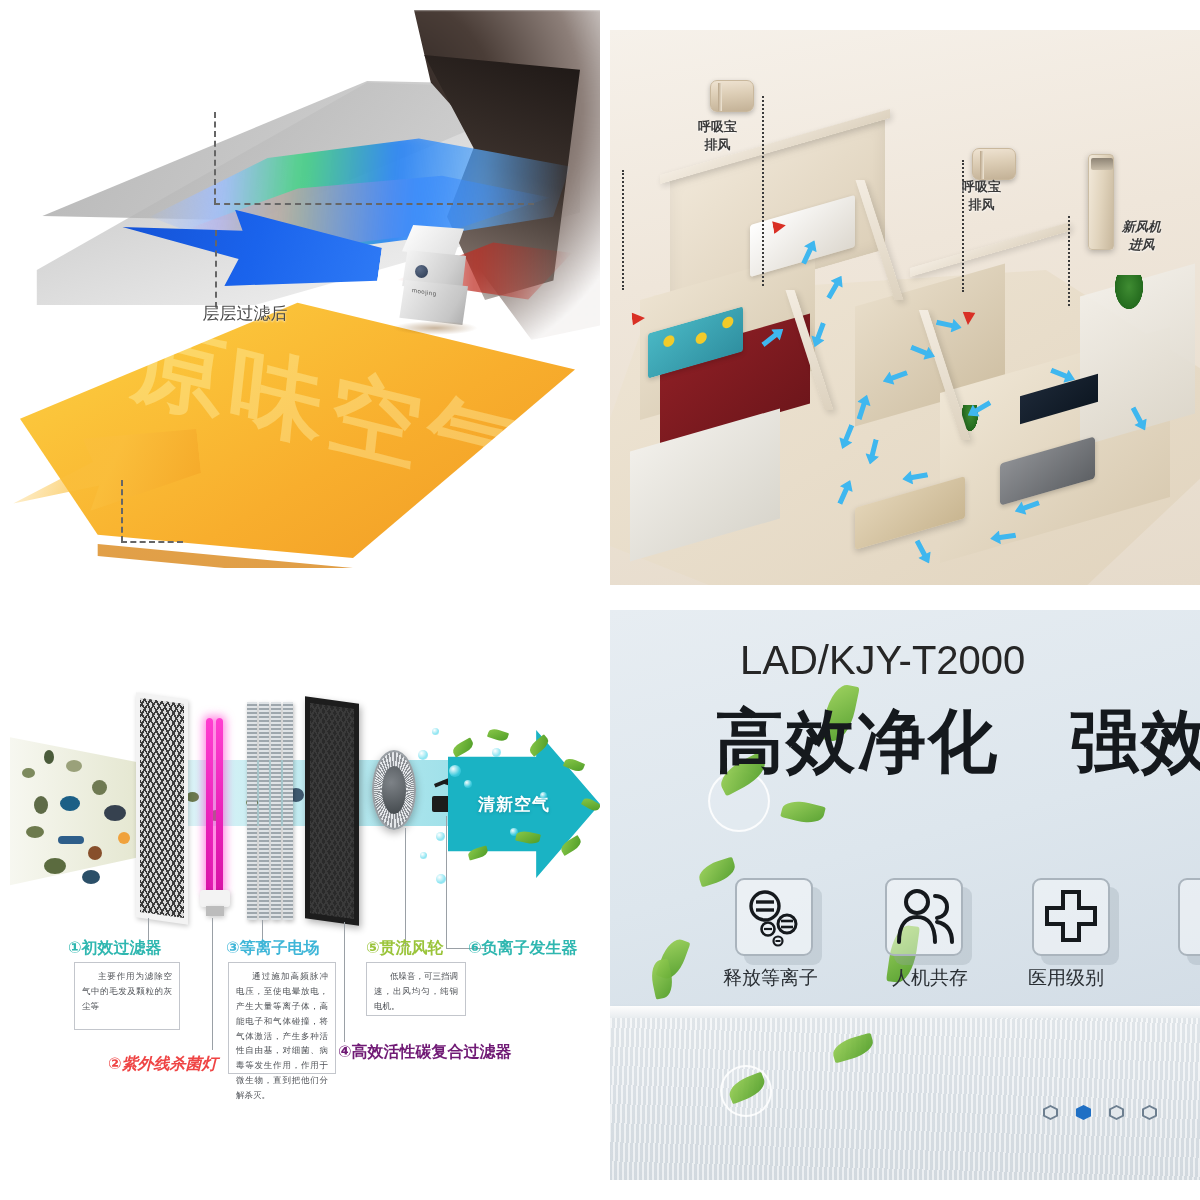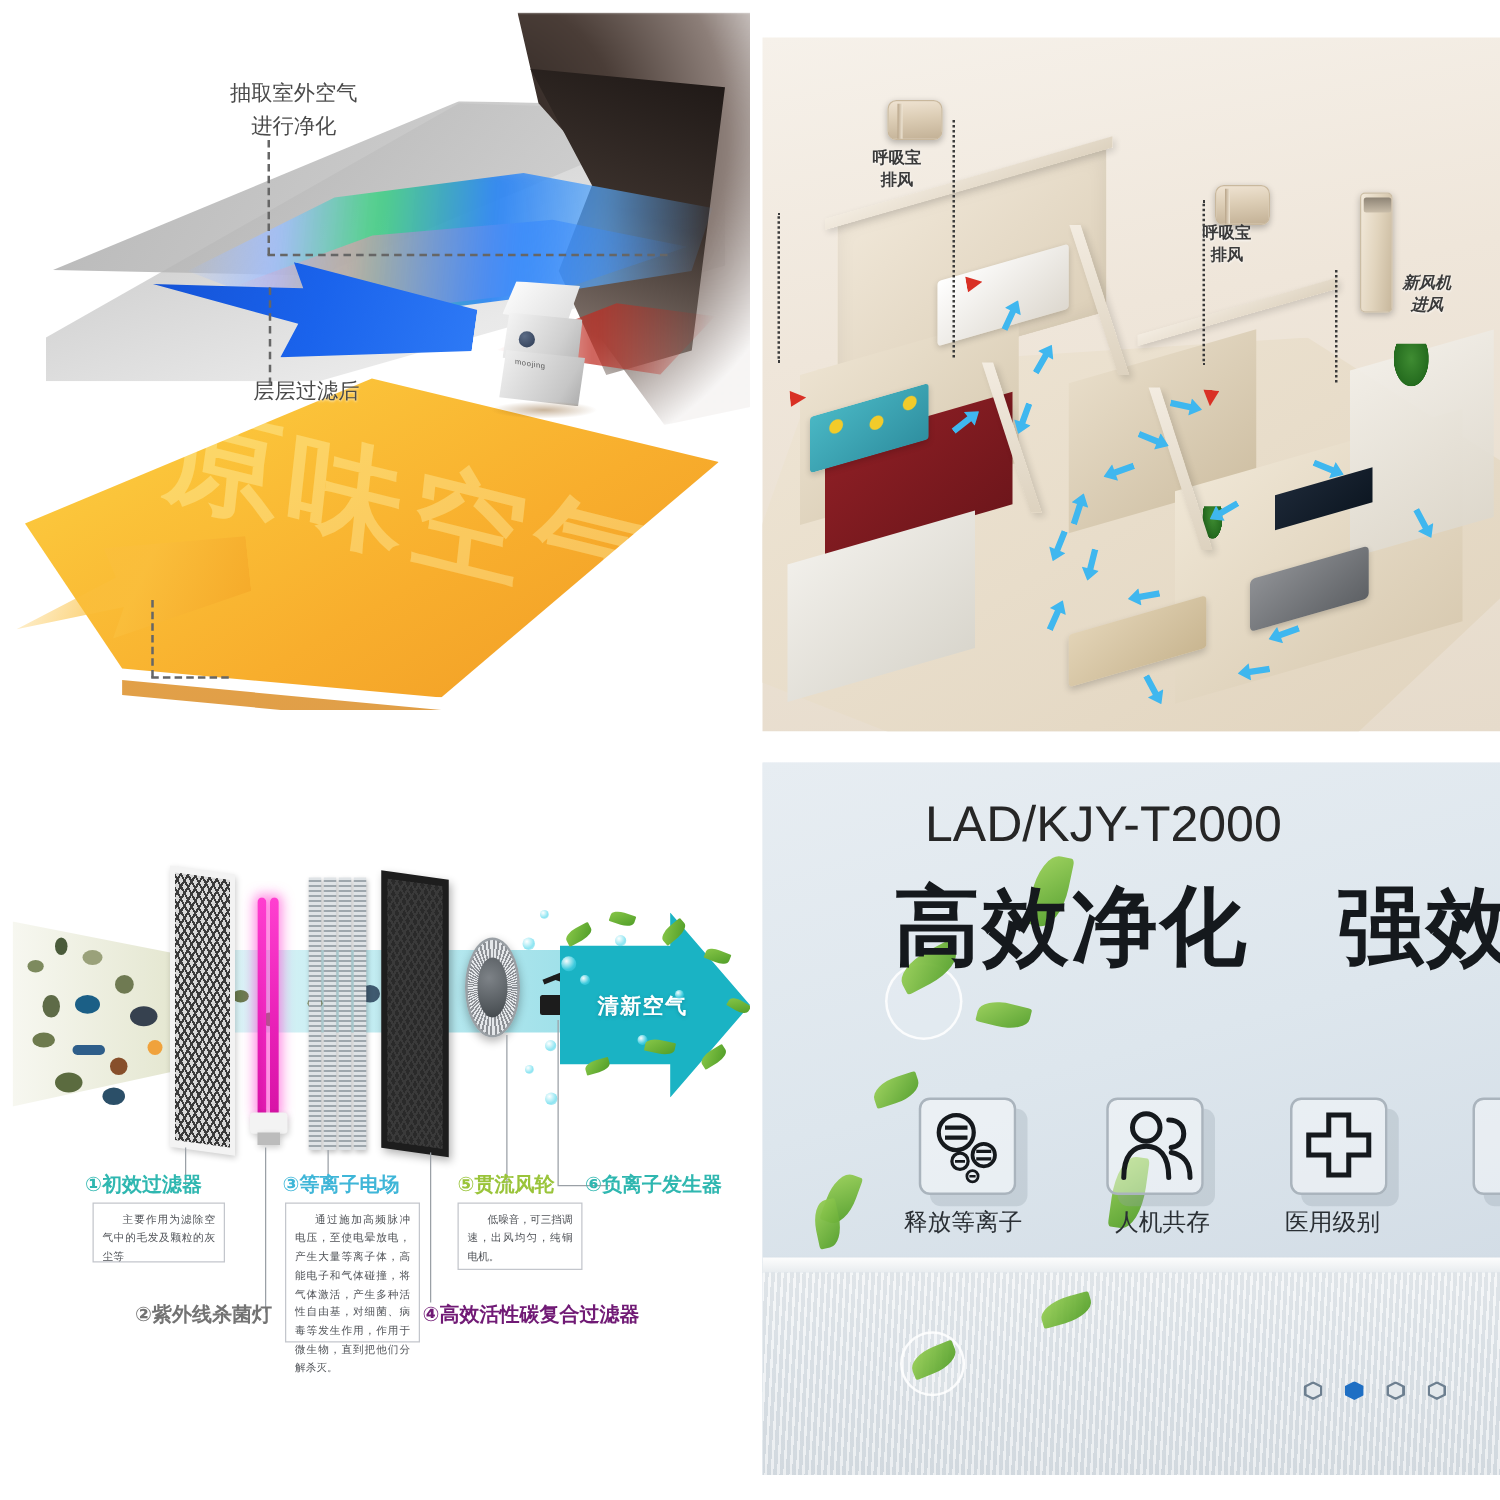--- a/index.html
+++ b/index.html
@@ -321,24 +321,20 @@
         <div class="unitShadow"></div>
       </div>
 
       <div class="dashV" style="left:214px;top:112px;height:92px;"></div>
       <div class="dashH" style="left:214px;top:203px;width:320px;"></div>
       <div class="dashV" style="left:215px;top:230px;height:78px;"></div>
       <div class="dashH" style="left:215px;top:230px;width:1px;"></div>
       <div class="dashV" style="left:121px;top:480px;height:62px;"></div>
       <div class="dashH" style="left:121px;top:541px;width:62px;"></div>
 
-      <div class="p1label" id="lbl1">
-        <div>抽取室外空气</div>
-        <div>进行净化</div>
-      </div>
       <div class="p1label" id="lbl2">
         <div>层层过滤后</div>
       </div>
     </div>
   </div>
 
   <div class="cell" id="p2">
     <div class="fpWrap">
       <div class="fpFloorA"></div>
 
@@ -487,23 +483,23 @@
 
     <div class="leader" style="left:148px;top:318px;height:30px;"></div>
     <div class="leader" style="left:212px;top:318px;height:132px;"></div>
     <div class="leader" style="left:262px;top:320px;height:28px;"></div>
     <div class="leader" style="left:344px;top:322px;height:120px;"></div>
     <div class="leader" style="left:405px;top:228px;height:120px;"></div>
     <div class="leaderH" style="left:446px;top:348px;width:42px;"></div>
     <div class="leader" style="left:446px;top:216px;height:132px;"></div>
 
     <div class="ftTitle" style="left:68px;top:338px;color:#2fb7b0;">①初效过滤器</div>
-    <div class="ftBox" style="left:74px;top:362px;width:106px;height:48px;">主要作用为滤除空气中的毛发及颗粒的灰尘等</div>
-
-    <div class="ftTitle" style="left:108px;top:442px;color:#737373;">②紫外线杀菌灯</div>
+    <div class="ftBox" style="left:74px;top:362px;width:106px;height:68px;">主要作用为滤除空气中的毛发及颗粒的灰尘等</div>
+
+    <div class="ftTitle" style="left:108px;top:454px;color:#ef4444;font-style:italic;">②紫外线杀菌灯</div>
 
     <div class="ftTitle" style="left:226px;top:338px;color:#3fb6d8;">③等离子电场</div>
     <div class="ftBox" style="left:228px;top:362px;width:108px;height:112px;">通过施加高频脉冲电压，至使电晕放电，产生大量等离子体，高能电子和气体碰撞，将气体激活，产生多种活性自由基，对细菌、病毒等发生作用，作用于微生物，直到把他们分解杀灭。</div>
 
     <div class="ftTitle" style="left:338px;top:442px;color:#701a75;">④高效活性碳复合过滤器</div>
 
     <div class="ftTitle" style="left:366px;top:338px;color:#9ac43a;">⑤贯流风轮</div>
     <div class="ftBox" style="left:366px;top:362px;width:100px;height:54px;">低噪音，可三挡调速，出风均匀，纯铜电机。</div>
 
     <div class="ftTitle" style="left:468px;top:338px;color:#2fb7b0;">⑥负离子发生器</div>

